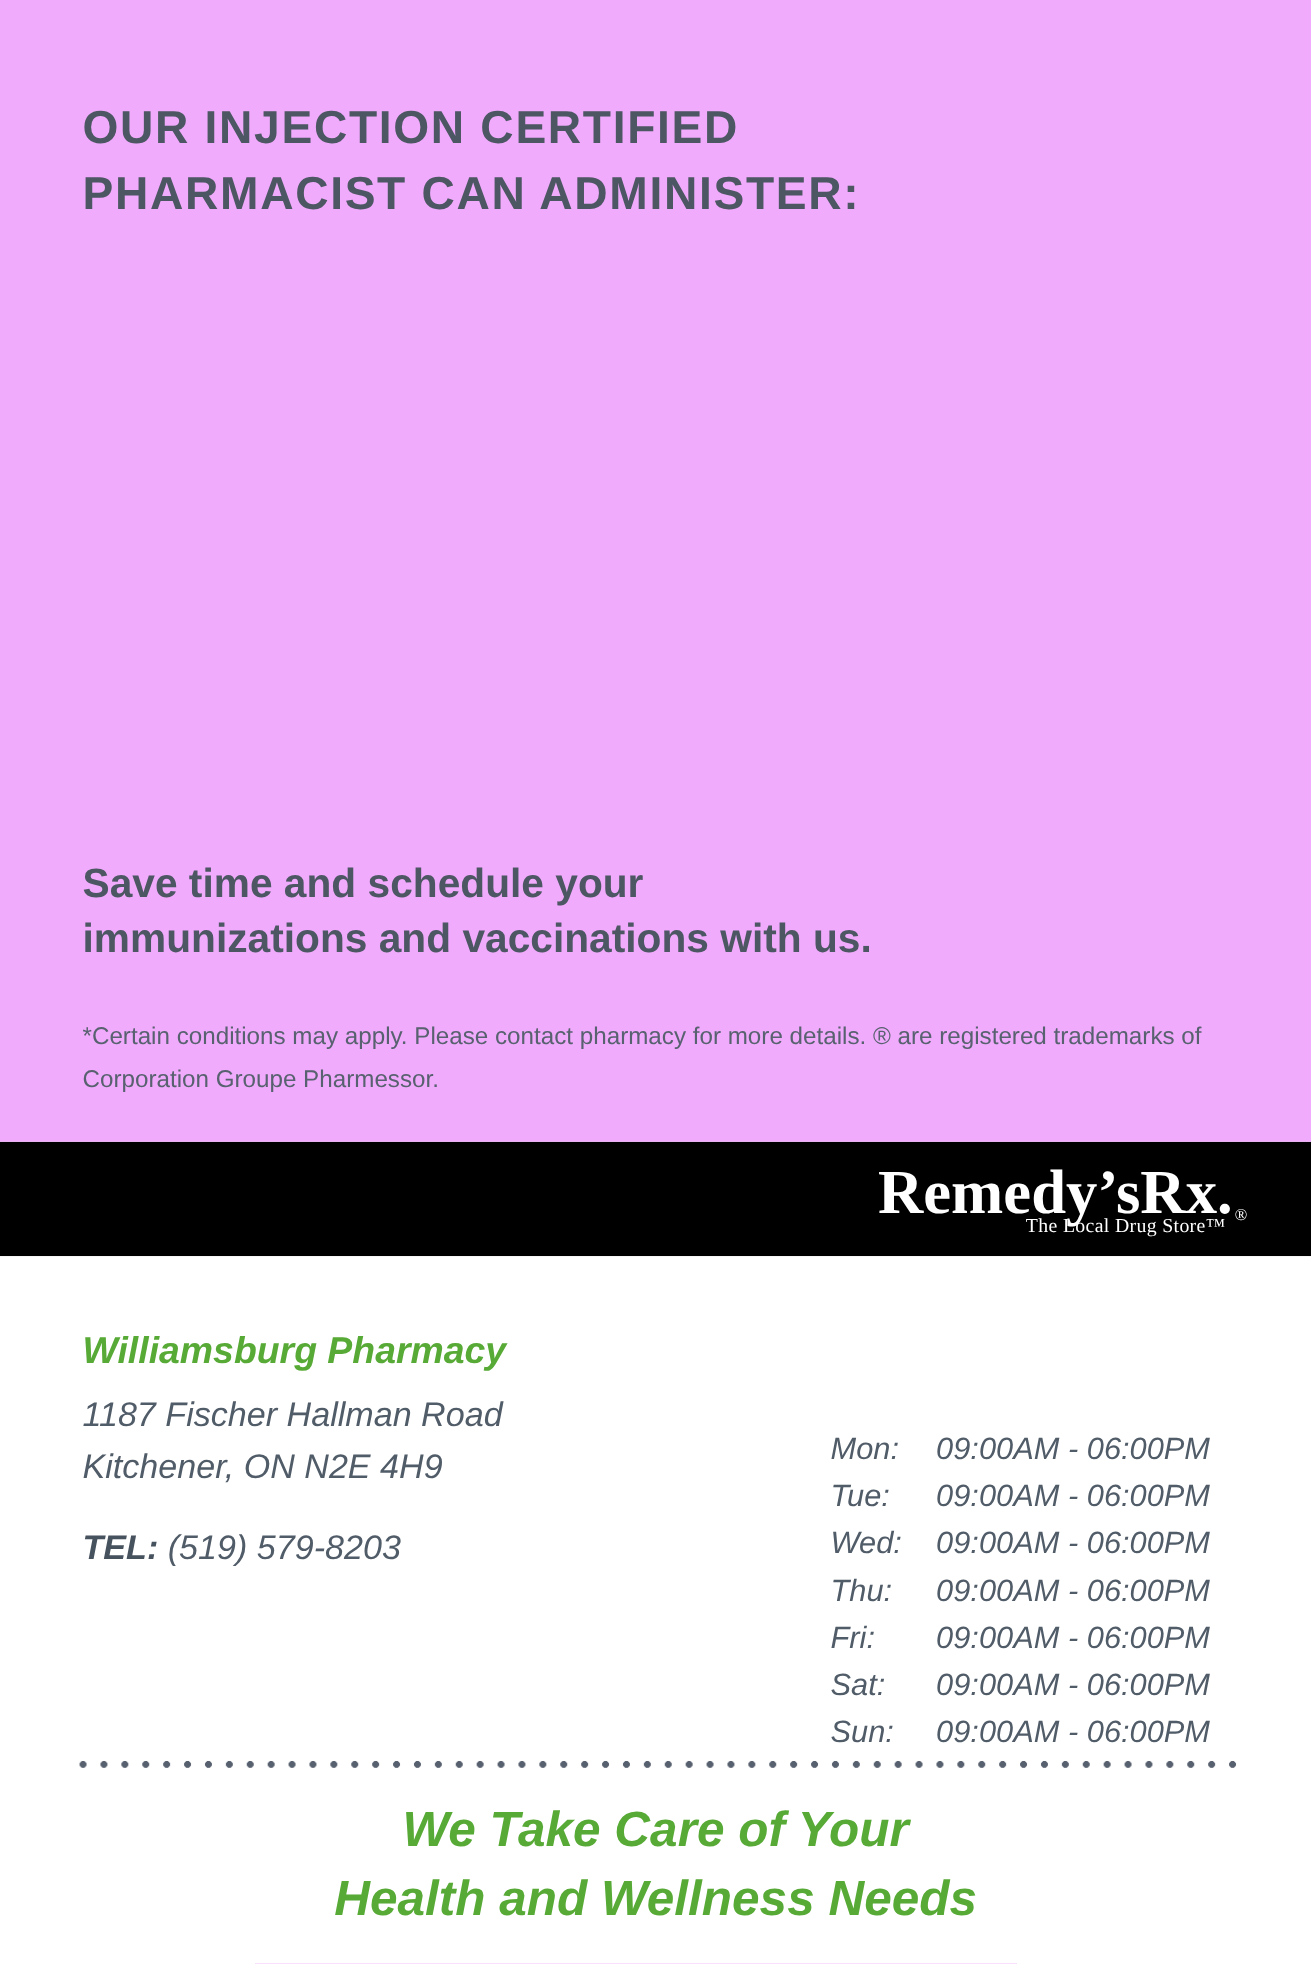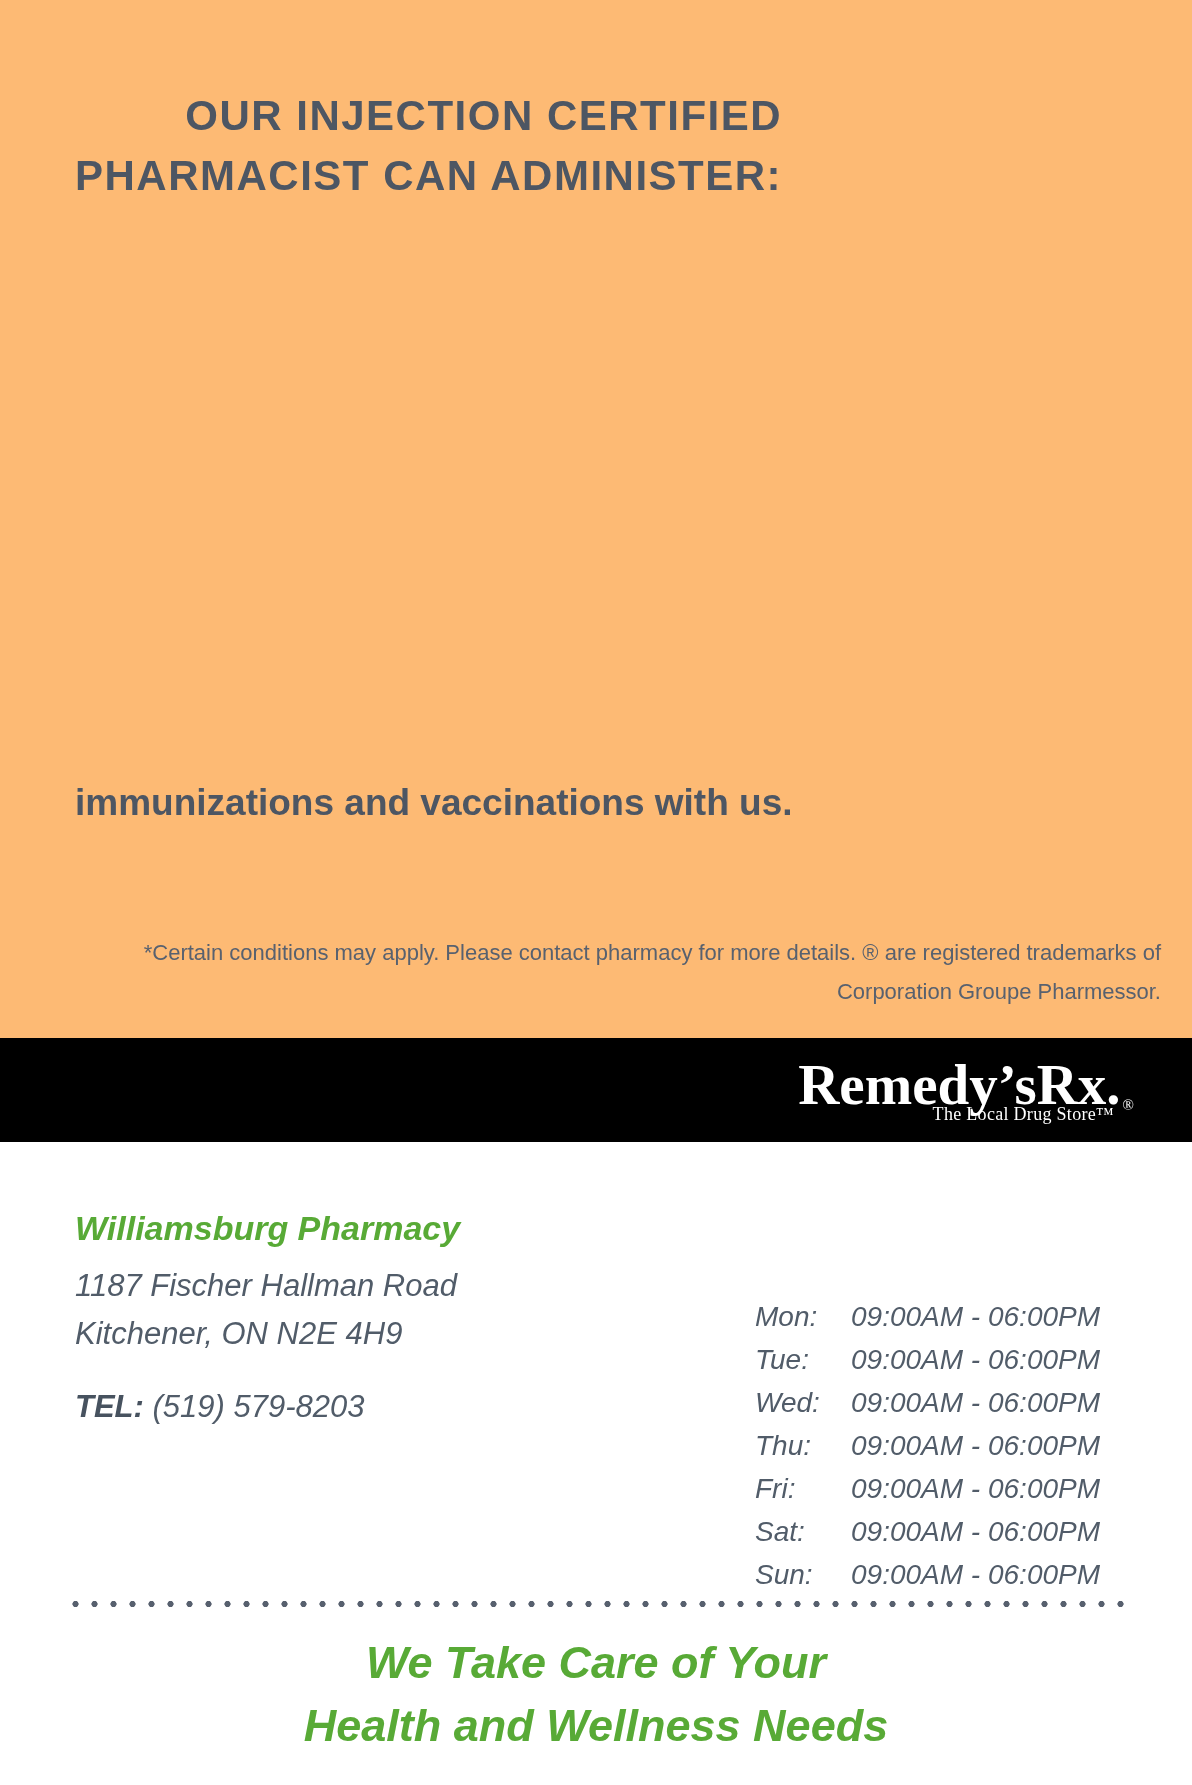--- a/index.html
+++ b/index.html
@@ -4,33 +4,33 @@
 <style>
   html, body { margin: 0; padding: 0; }
   body {
     width: 1192px; height: 1785px;
     background: #ffffff;
     font-family: "Liberation Sans", sans-serif;
   }
   .page { position: relative; width: 1192px; height: 1785px; overflow: hidden; }
 
   
-  .hero { position: relative; height: 1038px; background: #fdba74; text-align: right; }
+  .hero { position: relative; height: 1038px; background: #f0abfc; }
   .hero-heading {
     position: absolute; left: 75px; top: 86px; margin: 0;
     font-size: 42px; line-height: 60px; letter-spacing: 1.5px;
     font-weight: bold; color: #4d5663;
   }
   .hero-heading .line, .hero-subheading .line, .footer-tagline .line { display: block; }
   .hero-subheading {
     position: absolute; left: 75px; top: 778px;
     font-size: 37px; line-height: 50px; font-weight: bold; color: #4d5663;
   }
   .disclaimer {
-    position: absolute; left: 75px; top: 922px; margin: 11px;
+    position: absolute; left: 75px; top: 922px; margin: 0;
     width: 1075px; font-size: 22px; line-height: 39px; color: #58616f;
   }
 
   
   .brand-banner {
     height: 104px; background: #000000;
     display: flex; align-items: center; justify-content: flex-end;
     padding-right: 58px; box-sizing: border-box;
   }
   .logo { color: #ffffff; font-family: "Liberation Serif", serif; }
@@ -70,20 +70,21 @@
 <body>
 
 <div class="page">
 
   <section class="hero">
     <h1 class="hero-heading">
       <span class="line">OUR INJECTION CERTIFIED</span>
       <span class="line">PHARMACIST CAN ADMINISTER:</span>
     </h1>
     <div class="hero-subheading">
+      <span class="line">Save time and schedule your</span>
       <span class="line">immunizations and vaccinations with us.</span>
     </div>
     <p class="disclaimer">*Certain conditions may apply. Please contact pharmacy for more details. ® are registered trademarks of Corporation Groupe Pharmessor.</p>
   </section>
 
   <section class="brand-banner">
     <div class="logo">
       <div class="logo-main"><span>Remedy’sRx.</span><span class="reg">®</span></div>
       <div class="logo-tagline">The Local Drug Store™</div>
     </div>

